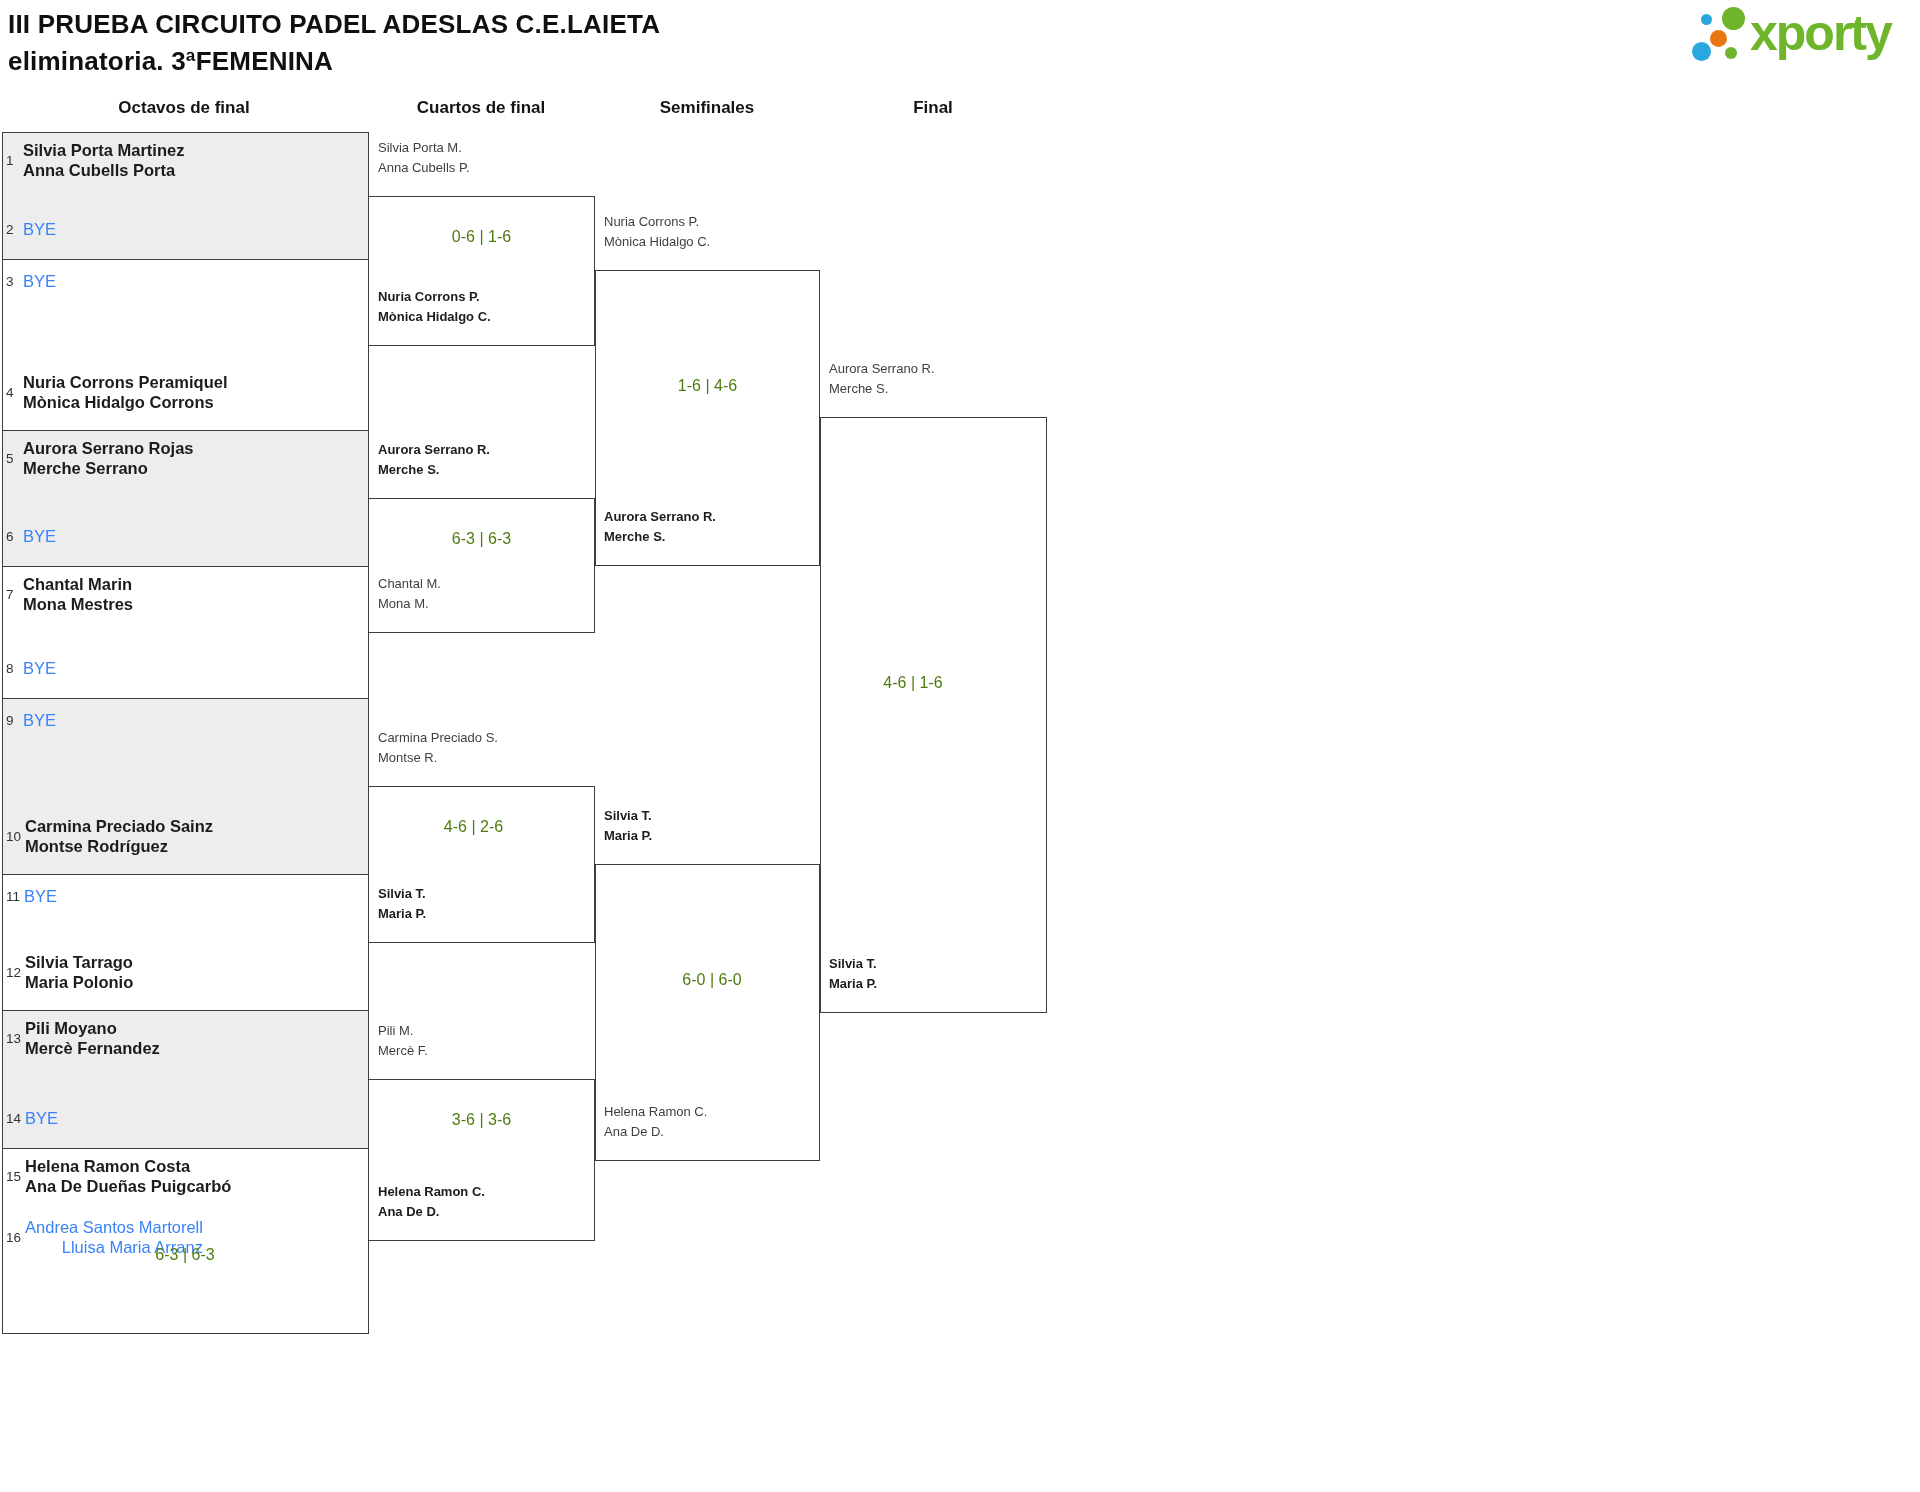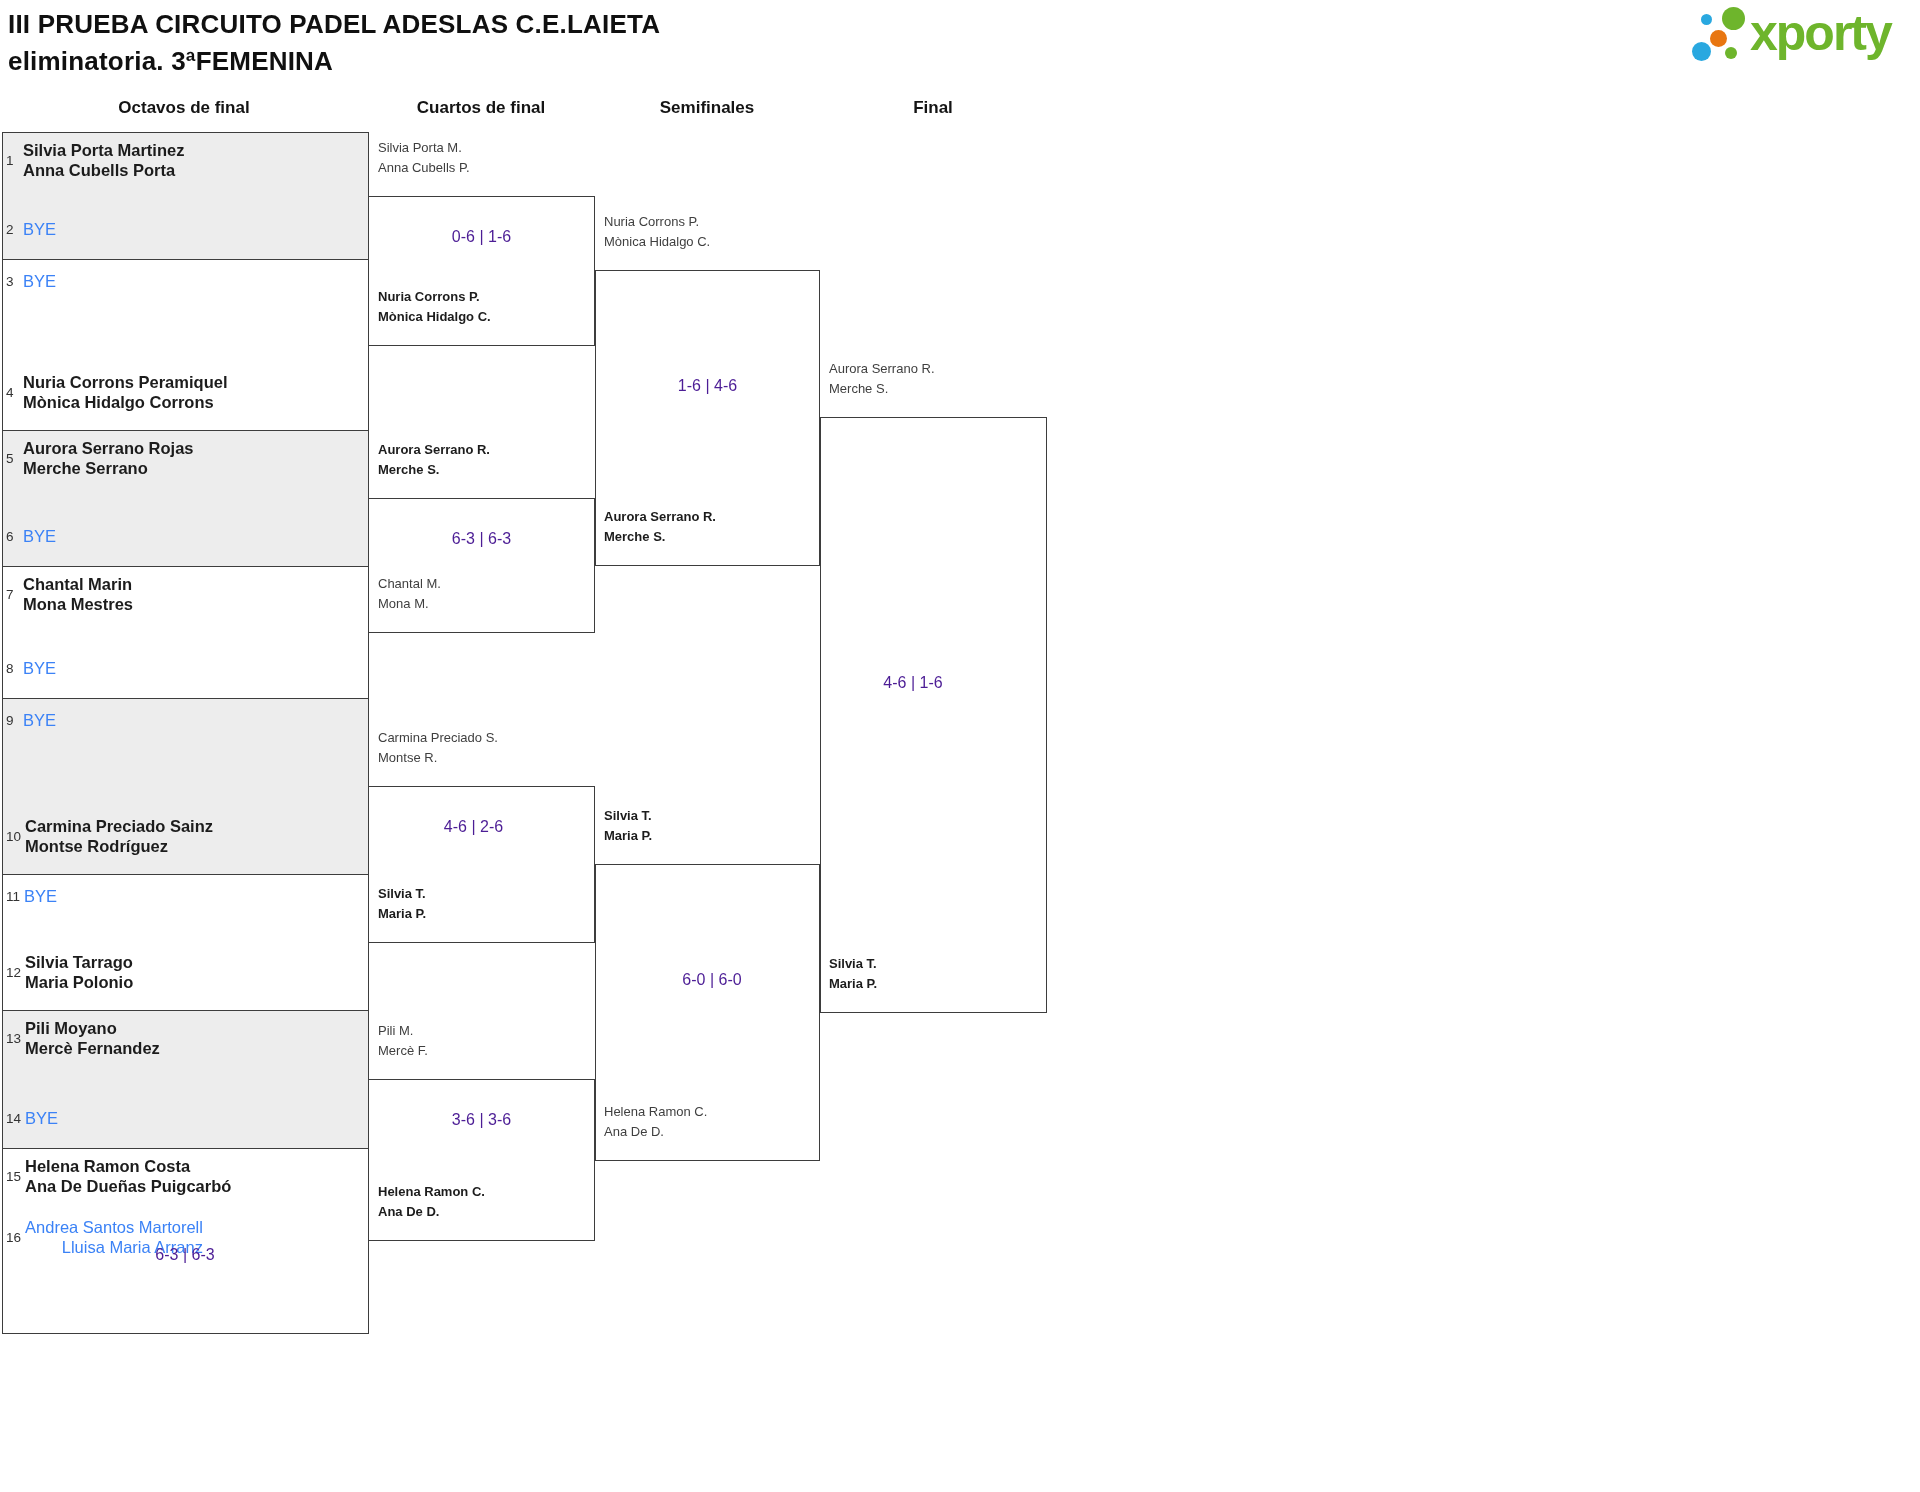--- a/index.html
+++ b/index.html
@@ -21,21 +21,21 @@
   .obox.grey{background:#ededed;}
   .mbox{position:absolute;border:1px solid #3d3d3d;box-sizing:border-box;background:transparent;}
   
   .slot{position:absolute;left:6px;width:352px;display:flex;gap:4px;align-items:center;}
   .seed{font-size:13.5px;color:#333;min-width:13px;flex:0 0 auto;}
   .team{font-size:16.5px;line-height:20px;color:#3b82f6;}
   .team.bold{font-weight:bold;color:#1c1c1c;}
   
   .mlabel{position:absolute;width:214px;font-size:13px;line-height:20px;color:#3f3f3f;}
   .mlabel.bold{font-weight:bold;color:#1c1c1c;}
-  .score{position:absolute;font-size:16px;line-height:19px;color:#4c1d95;text-align:center;}
+  .score{position:absolute;font-size:16px;line-height:19px;color:#4d7c0f;text-align:center;}
 </style>
 </head>
 <body>
 
 <div class="page">
 
   <div class="title">
     <div>III PRUEBA CIRCUITO PADEL ADESLAS C.E.LAIETA</div>
     <div>eliminatoria. 3ªFEMENINA</div>
   </div>

